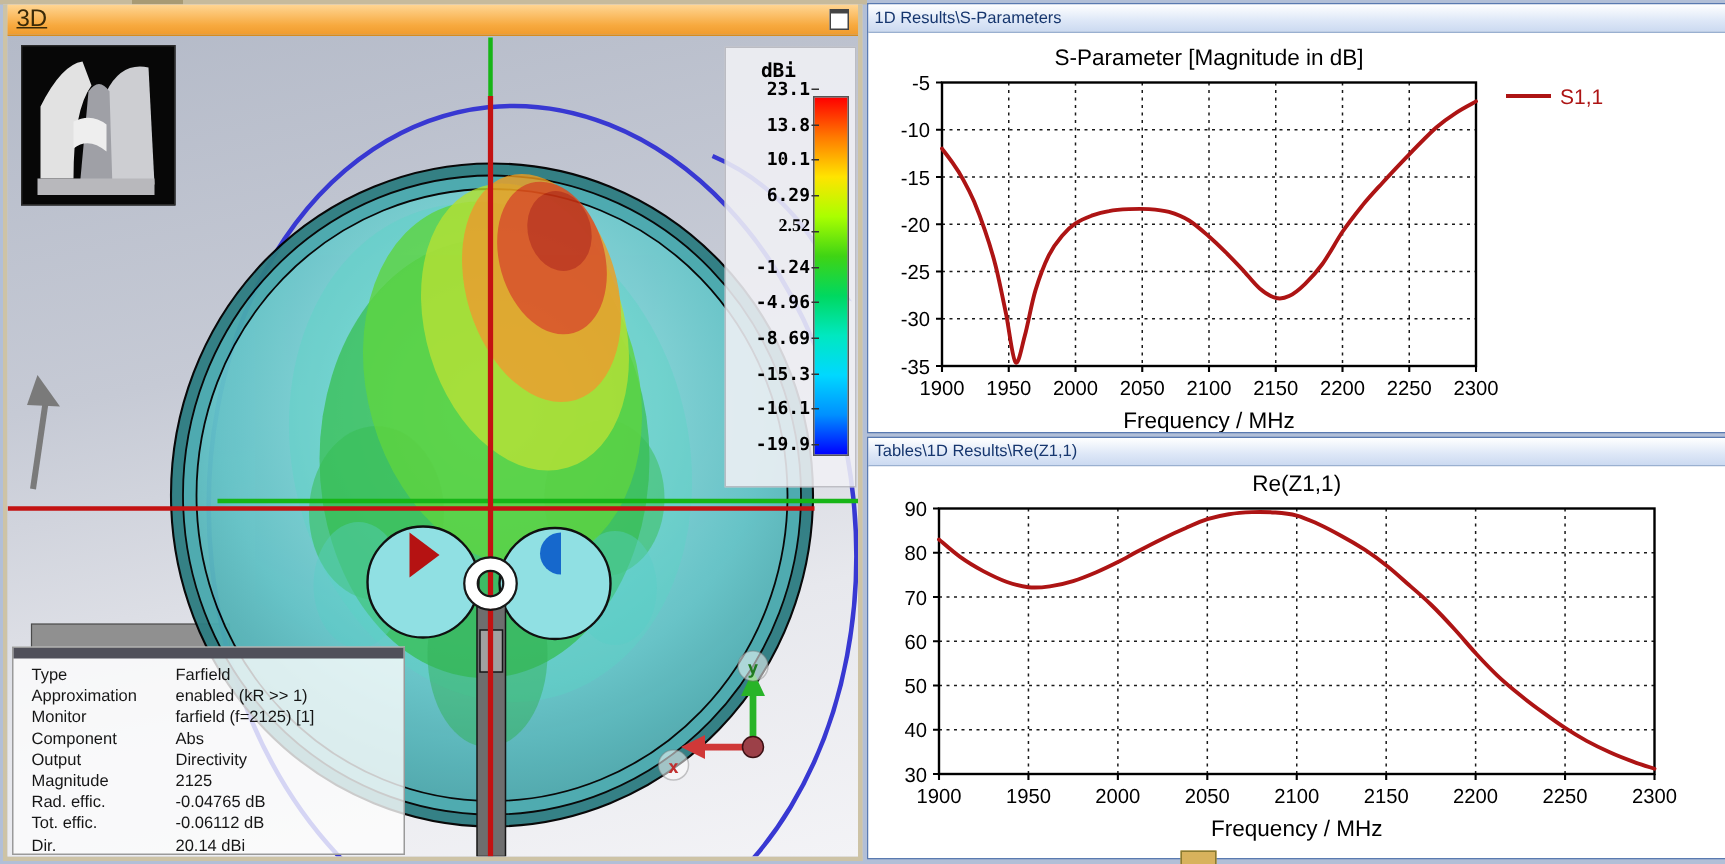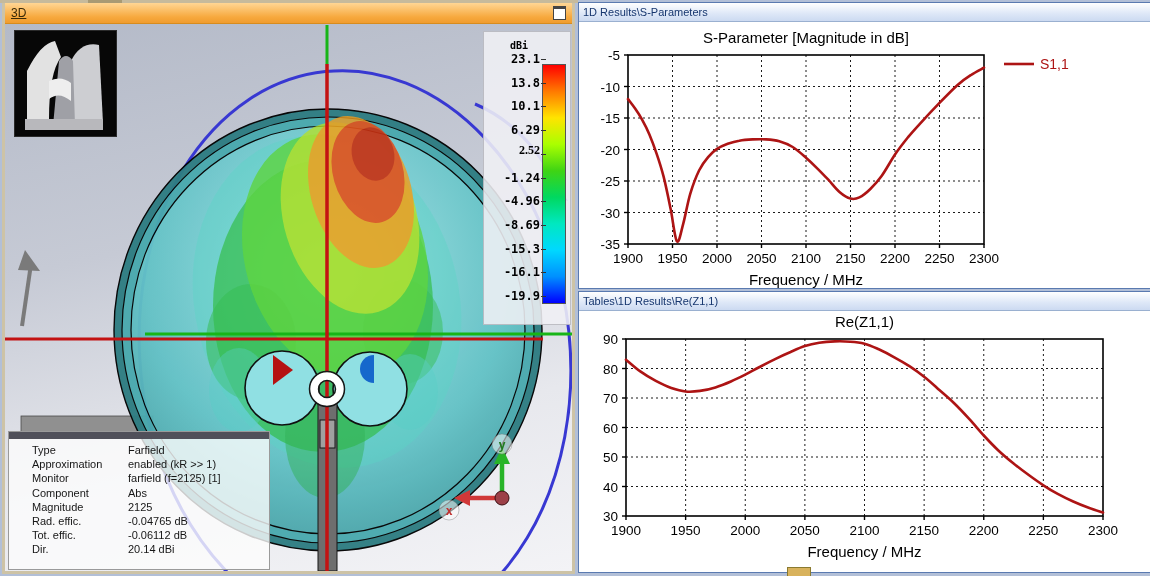--- a/index.html
+++ b/index.html
@@ -10,44 +10,44 @@
   .top-tab{position:absolute;left:88px;top:0;width:34px;height:3px;background:#a89a74;}
   .task-chip{position:absolute;left:787px;top:567px;width:22px;height:9px;background:#d8b25c;border:1px solid #8a7a30;}
 
   
   .win3d{position:absolute;left:2px;top:3px;width:573px;height:571px;
          border-left:3px solid #cdc3a6;border-right:3px solid #cdc3a6;border-bottom:3px solid #cdc3a6;
          box-sizing:border-box;background:#c9cdd8;}
   .bar3d{height:21px;background:linear-gradient(#ffd694,#f7a93e 70%,#f09c2e);
          border-bottom:1px solid #d78c1e;display:flex;align-items:center;justify-content:space-between;
          padding:0 6px;box-sizing:border-box;}
-  .bar3d .t{font-size:12px;color:#3a2a08;text-decoration:underline;}
+  .bar3d .t{font-size:16px;color:#3a2a08;text-decoration:underline;}
   .maxbox{width:11px;height:10px;background:#fff;border:1px solid #444;border-top:3px solid #444;}
   .vp3d{position:absolute;left:0;top:21px;width:567px;height:547px;overflow:hidden;
         background:linear-gradient(168deg,#b4bac8 0%,#c6cad5 38%,#e7e8ed 72%,#f3f3f6 100%);}
   .vp3d > svg.scene{position:absolute;left:0;top:0;}
 
   
   .thumb{position:absolute;left:9px;top:6px;width:101px;height:105px;background:#060606;border:1px solid #2a2a2a;}
 
   
   .cbar{position:absolute;left:478px;top:7px;width:86px;height:292px;
         background:rgba(240,240,245,0.88);border:1px solid rgba(130,130,140,0.45);
         font-family:"DejaVu Sans Mono",monospace;}
-  .cbar .cb-title{position:absolute;left:0;top:8px;width:70px;text-align:center;font-size:10px;font-weight:bold;color:#000;}
+  .cbar .cb-title{position:absolute;left:0;top:8px;width:70px;text-align:center;font-size:13px;font-weight:bold;color:#000;}
   .cb-row{position:absolute;right:30px;width:52px;text-align:right;font-size:12px;font-weight:bold;color:#000;line-height:12px;}
   .cb-tick{position:absolute;right:24px;width:5px;border-top:1.5px solid #333;}
   .cb-bar{position:absolute;left:58px;top:32px;width:22px;height:238px;border:1px solid #555;}
 
   
   .ibox{position:absolute;left:3px;top:407px;width:262px;height:139px;
         background:rgba(252,252,252,0.8);border:1px solid #9a9a9a;box-sizing:border-box;}
   .ibox .hdr{height:7px;background:#50505a;}
   .irow{display:flex;font-size:11px;color:#161616;line-height:14.2px;}
-  .irow .l{width:96px;padding-left:23px;}
+  .irow .l{width:96px;padding-left:12px;}
   .irow .v{flex:1;}
 
   
   .rwin{position:absolute;left:578px;width:669px;border:1px solid #5a7ab0;box-sizing:border-box;background:#fff;}
   .rbar{height:19px;background:linear-gradient(#ffffff,#dde7f7 60%,#ccdaf1);
         border-bottom:1px solid #9ab0d0;display:flex;align-items:center;padding:0 4px;box-sizing:border-box;}
   .rbar .t{flex:1;font-size:11px;color:#16366e;white-space:nowrap;overflow:hidden;}
   .wbtn{width:14px;height:13px;display:flex;align-items:center;justify-content:center;color:#222;
         font-size:10px;line-height:10px;cursor:default;}
   .wbtn .sq{width:8px;height:7px;border:1px solid #222;border-top:2px solid #222;}
@@ -200,20 +200,24 @@
             <span class="l">Approximation</span>
             <span class="v">enabled (kR &gt;&gt; 1)</span>
           </div>
           <div class="irow">
             <span class="l">Monitor</span>
             <span class="v">farfield (f=2125) [1]</span>
           </div>
           <div class="irow">
             <span class="l">Component</span>
             <span class="v">Abs</span>
+          </div>
+          <div class="irow">
+            <span class="l">Output</span>
+            <span class="v">Directivity</span>
           </div>
           <div class="irow">
             <span class="l">Magnitude</span>
             <span class="v">2125</span>
           </div>
           <div class="irow">
             <span class="l">Rad. effic.</span>
             <span class="v">-0.04765 dB</span>
           </div>
           <div class="irow">

